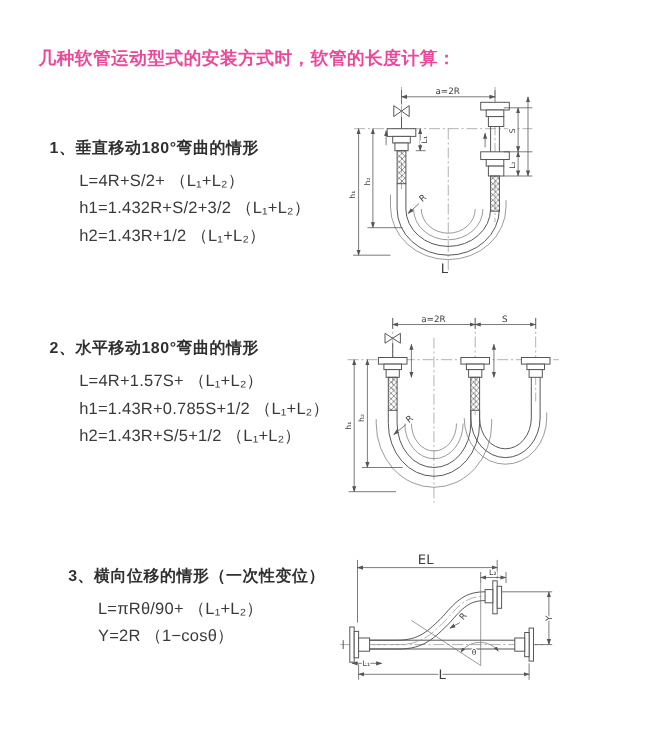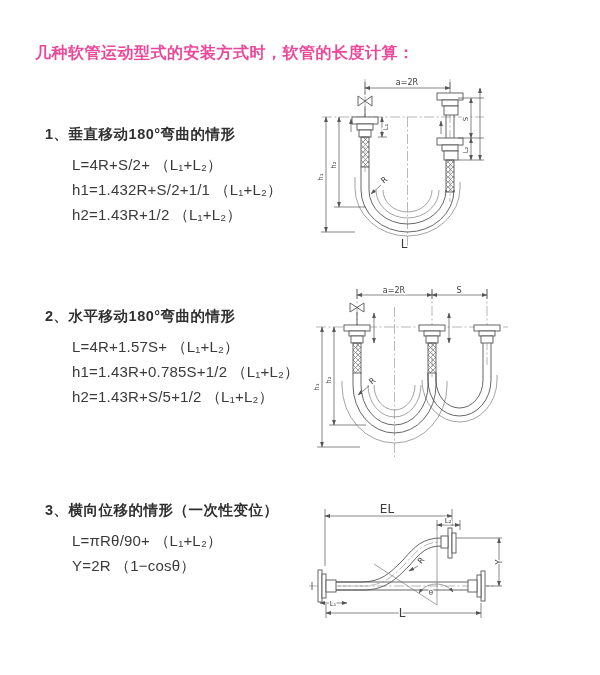--- a/index.html
+++ b/index.html
@@ -8,21 +8,21 @@
     font-family:"Liberation Sans","DejaVu Sans",sans-serif;
     color:#3a3a3a;overflow:hidden;
   }
   .page-title{
     position:absolute;left:35px;top:23px;width:540px;
     font-size:16px;font-weight:600;letter-spacing:.5px;color:#ec4899;margin-top:20px;
   }
   .section{position:absolute;left:45px;width:290px;}
   .sec-1{top:105px;margin-top:20px;}
   .sec-2{top:307px;}
-  .sec-3{top:501px;}
+  .sec-3{top:514px;margin-left:17px;}
   .sec-heading{font-size:14.5px;font-weight:600;color:#303030;letter-spacing:.5px;margin:0 0 9px 0;}
   .formula{font-size:15px;color:#3a3a3a;margin-left:27px;line-height:24.8px;white-space:nowrap;letter-spacing:.2px;}
   .diagram{position:absolute;}
   .d1{left:308px;top:72px;}
   .d2{left:308px;top:285px;}
   .d3{left:303px;top:500px;}
   svg{display:block;}
   svg .ln{stroke:#555;stroke-width:.9;fill:none;}
   svg .thin{stroke:#666;stroke-width:.6;fill:none;}
   svg .dim{stroke:#555;stroke-width:.7;fill:none;}
@@ -33,21 +33,21 @@
   .f8{font-size:8px;} .f7{font-size:7px;} .f11{font-size:12px;}
 </style>
 </head>
 <body>
 
 <div class="page-title">几种软管运动型式的安装方式时，软管的长度计算：</div>
 
 <div class="section sec-1">
   <div class="sec-heading">1、垂直移动180°弯曲的情形</div>
   <div class="formula">L=4R+S/2+ （L₁+L₂）</div>
-  <div class="formula">h1=1.432R+S/2+1/1 （L₁+L₂）</div>
+  <div class="formula">h1=1.432R+S/2+3/2 （L₁+L₂）</div>
   <div class="formula">h2=1.43R+1/2 （L₁+L₂）</div>
 </div>
 
 <div class="section sec-2">
   <div class="sec-heading">2、水平移动180°弯曲的情形</div>
   <div class="formula">L=4R+1.57S+ （L₁+L₂）</div>
   <div class="formula">h1=1.43R+0.785S+1/2 （L₁+L₂）</div>
   <div class="formula">h2=1.43R+S/5+1/2 （L₁+L₂）</div>
 </div>
 

